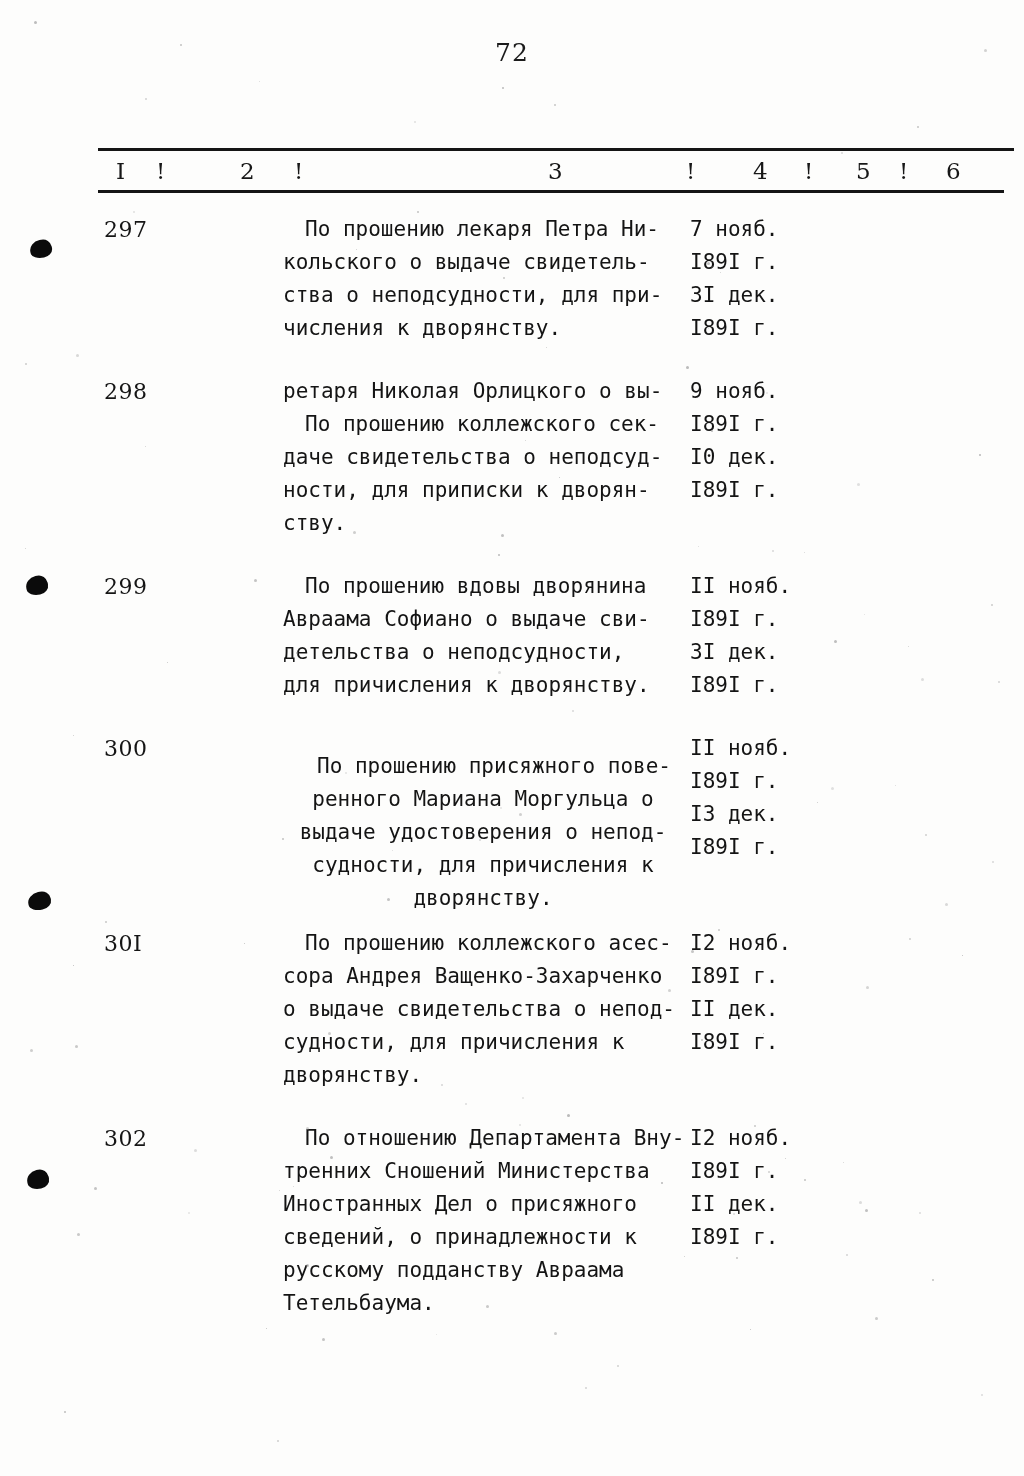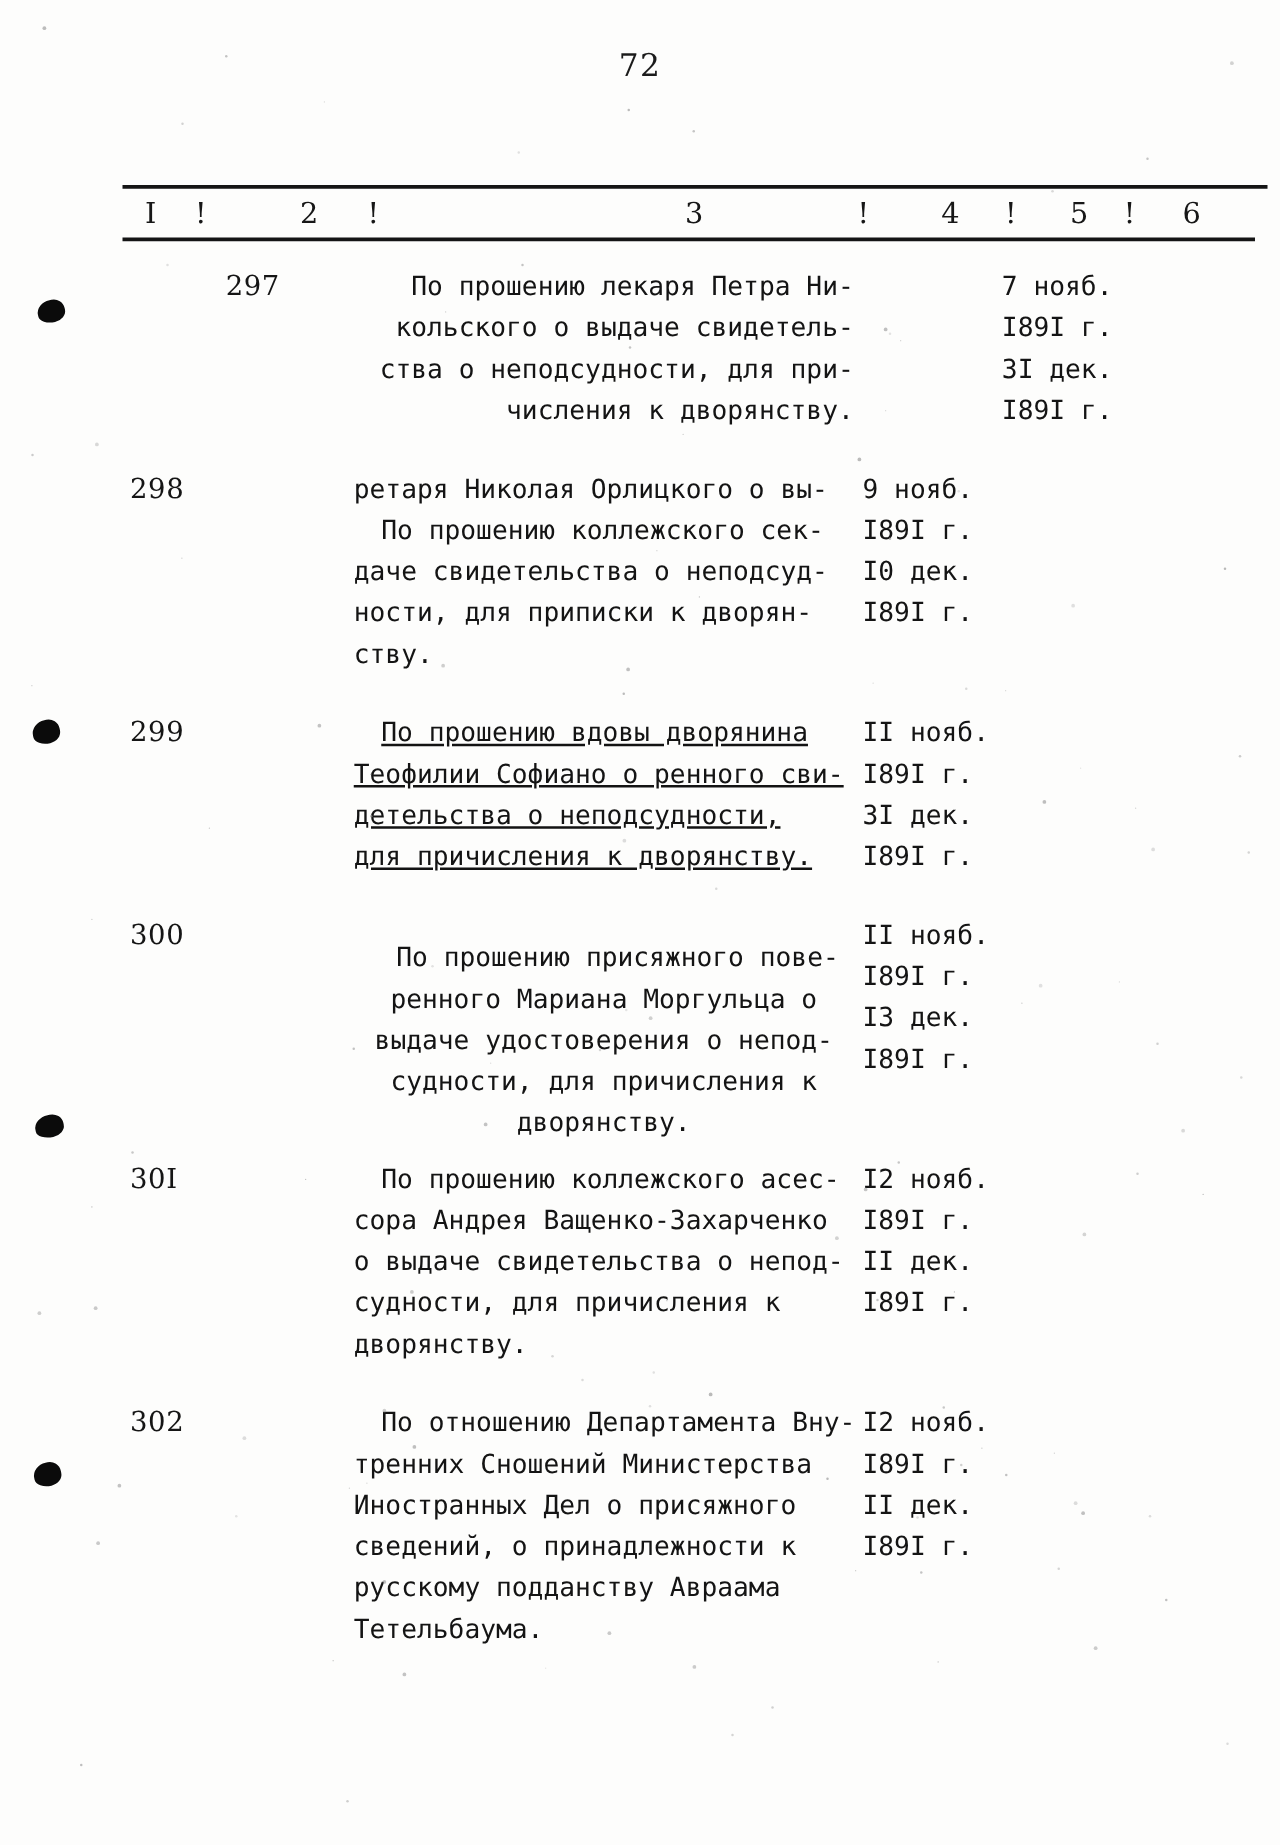--- a/index.html
+++ b/index.html
@@ -154,21 +154,21 @@
     <span class="ch-4">3</span>
     <span class="ch-5">!</span>
     <span class="ch-6">4</span>
     <span class="ch-7">!</span>
     <span class="ch-8">5</span>
     <span class="ch-9">!</span>
     <span class="ch-10">6</span>
   </div>
 
   <div id="entries">
-      <div class="entry" style="height: 162px; text-align: right;">
+      <div class="entry" style="height: 162px;">
         <div class="entry-num" style="top: 13px;">297</div>
         <div class="entry-body" style="top: 13px;">
           <span class="ln first">По прошению лекаря Петра Ни-</span>
           <span class="ln">кольского о выдаче свидетель-</span>
           <span class="ln">ства о неподсудности, для при-</span>
           <span class="ln">числения к дворянству.</span>
         </div>
         <div class="entry-dates" style="top: 13px;">
           <span class="ln">7 нояб.</span>
           <span class="ln">I89I г.</span>
@@ -187,23 +187,23 @@
         </div>
         <div class="entry-dates" style="top: 13px;">
           <span class="ln">9 нояб.</span>
           <span class="ln">I89I г.</span>
           <span class="ln">I0 дек.</span>
           <span class="ln">I89I г.</span>
         </div>
       </div>
       <div class="entry" style="height: 162px;">
         <div class="entry-num" style="top: 13px;">299</div>
-        <div class="entry-body" style="top: 13px; text-decoration: underline;">
+        <div class="entry-body" style="top: 13px;">
           <span class="ln first">По прошению вдовы дворянина</span>
-          <span class="ln">Теофилии Софиано о ренного сви-</span>
+          <span class="ln">Авраама Софиано о выдаче сви-</span>
           <span class="ln">детельства о неподсудности,</span>
           <span class="ln">для причисления к дворянству.</span>
         </div>
         <div class="entry-dates" style="top: 13px;">
           <span class="ln">II нояб.</span>
           <span class="ln">I89I г.</span>
           <span class="ln">3I дек.</span>
           <span class="ln">I89I г.</span>
         </div>
       </div>

